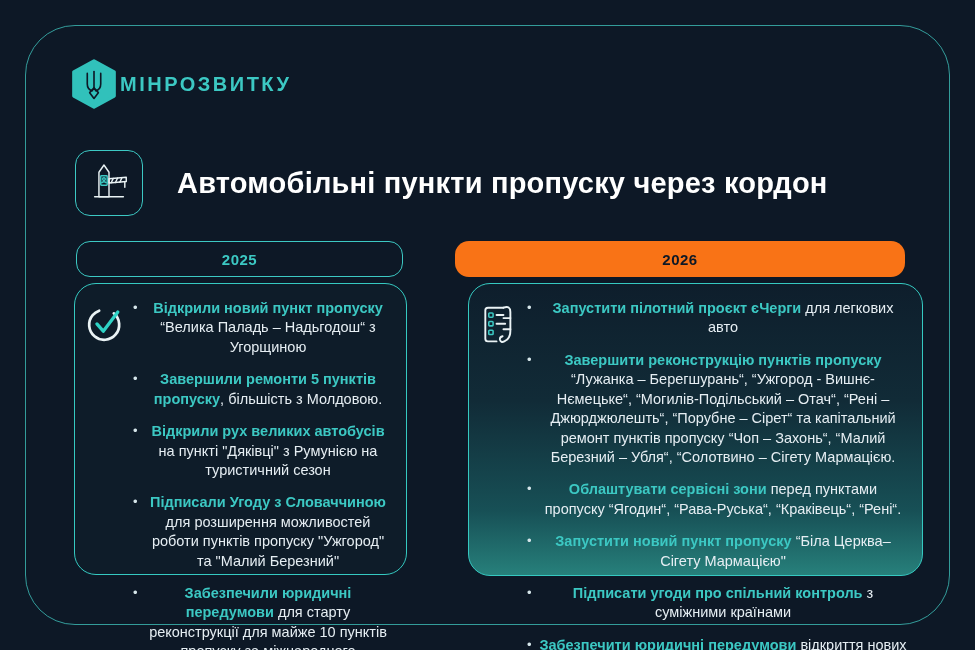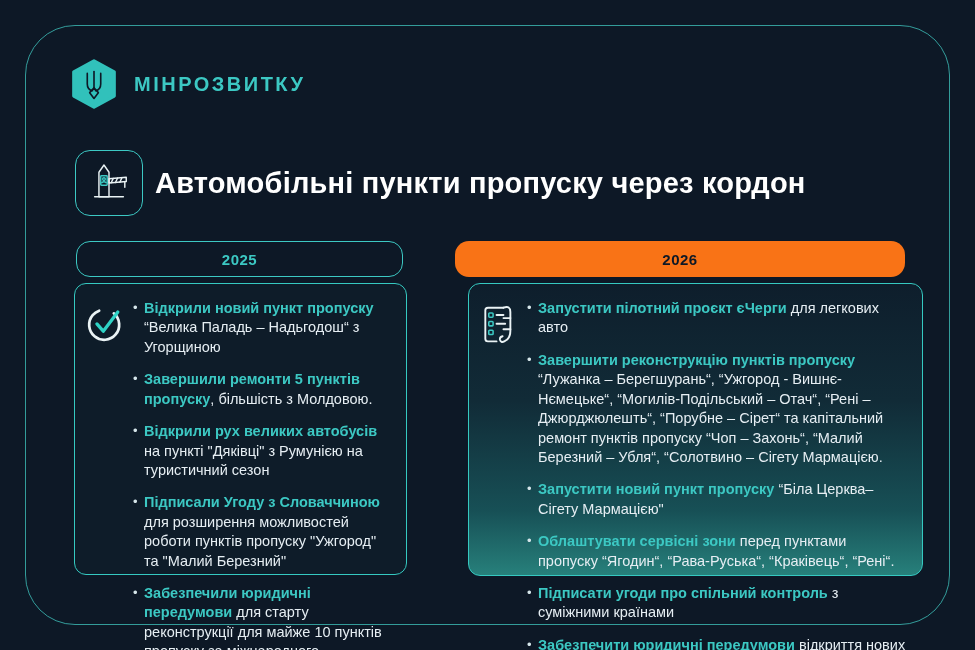--- a/index.html
+++ b/index.html
@@ -11,47 +11,48 @@
     position:relative;
     overflow:hidden;
   }
   .frame{
     position:absolute;left:25px;top:25px;right:25px;bottom:25px;
     border:1px solid rgba(64,200,194,.75);
     border-radius:50px;
     pointer-events:none;
   }
   
-  .logo-row{position:absolute;left:70px;top:58px;display:flex;align-items:center;gap:16px;}
+  .logo-row{position:absolute;left:70px;top:58px;display:flex;align-items:center;gap:2px;}
   .hex{width:48px;height:52px;display:block;}
   .brand{
     color:#3cc8c3;font-size:20px;font-weight:bold;letter-spacing:2.5px;
   }
   
-  .title-row{position:absolute;left:75px;top:150px;display:flex;align-items:center;gap:12px;}
+  .title-row{position:absolute;left:75px;top:150px;display:flex;align-items:center;gap:34px;}
   .title-icon-box{
     width:66px;height:64px;border:1.6px solid #3cc8c3;border-radius:15px;
     display:flex;align-items:center;justify-content:center;flex:0 0 auto;
   }
   .page-title{
     font-size:29px;font-weight:bold;color:#ffffff;letter-spacing:.2px;white-space:nowrap;
   }
   
   .pill{
     position:absolute;top:241px;height:36px;border-radius:14px;
     display:flex;align-items:center;justify-content:center;
     font-size:15px;font-weight:bold;letter-spacing:.5px;box-sizing:border-box;
   }
   .pill-2025{left:76px;width:327px;border:1.5px solid #3cc8c3;color:#3cc8c3;background:transparent;}
   .pill-2026{left:455px;width:450px;background:#f97316;color:#0d1826;}
   
   .card{
-    position:absolute;top:283px;border:1.5px solid #35c9c1;border-radius:12px;
+    position:absolute;top:283px;border:1.5px solid #35c9c1;border-radius:22px;
     box-sizing:border-box;display:flex;align-items:flex-start;
     padding:13px 14px 14px 10px;
+    text-align:center;
   }
   .card-left{left:74px;width:333px;height:292px;background:#0e1c29;}
   .card-right{
     left:468px;width:455px;height:293px;
     background:linear-gradient(180deg,#0e1e2c 0%,#112b37 40%,#175056 78%,#27807b 100%);
   }
   .card-icon{width:42px;flex:0 0 42px;padding-top:6px;display:flex;justify-content:center;}
   ul.items{list-style:none;margin:0;padding:2px 0 0 6px;flex:1;}
   ul.items li{
     position:relative;padding-left:11px;margin-bottom:13px;
@@ -130,18 +131,18 @@
       <rect x="9" y="31" width="5" height="5" rx="1" stroke="#3cc8c3" stroke-width="1.8"></rect>
       <path d="M18 13.5 h8" stroke="#eaf3f5" stroke-width="2.2"></path>
       <path d="M18 23.5 h10" stroke="#eaf3f5" stroke-width="2.2"></path>
       <path d="M26 5 q8 -3 8 5 v22 q0 9 -7 12 q-4 2 -5 -2 q-.6 -3 3 -4" stroke="#eaf3f5" stroke-width="2.2"></path>
       <path d="M26 17 h8 M26 30 h8" stroke="#eaf3f5" stroke-width="2.2"></path>
     </svg>
   </div>
   <ul class="items">
     <li><span class="hl">Запустити пілотний проєкт єЧерги</span><span class="body-txt"> для легкових авто</span></li>
     <li><span class="hl">Завершити реконструкцію пунктів пропуску</span><span class="body-txt"> “Лужанка – Берегшурань“, “Ужгород - Вишнє-Нємецьке“, “Могилів-Подільський – Отач“, “Рені – Джюрджюлешть“, “Порубне – Сірет“ та капітальний ремонт пунктів пропуску “Чоп – Захонь“, “Малий Березний – Убля“, “Солотвино – Сігету Мармацією.</span></li>
+    <li><span class="hl">Облаштувати сервісні зони</span><span class="body-txt"> перед пунктами пропуску “Ягодин“, “Рава-Руська“, “Краківець“, “Рені“.</span></li>
     <li><span class="hl">Запустити новий пункт пропуску</span><span class="body-txt"> “Біла Церква– Сігету Мармацією"</span></li>
-    <li><span class="hl">Облаштувати сервісні зони</span><span class="body-txt"> перед пунктами пропуску “Ягодин“, “Рава-Руська“, “Краківець“, “Рені“.</span></li>
     <li><span class="hl">Підписати угоди про спільний контроль</span><span class="body-txt"> з суміжними країнами</span></li>
     <li><span class="hl">Забезпечити юридичні передумови</span><span class="body-txt"> відкриття нових пунктів пропуску з Румунією та розширення наявних з Угорщиною</span></li>
   </ul>
 </div>
 
 </body></html>

